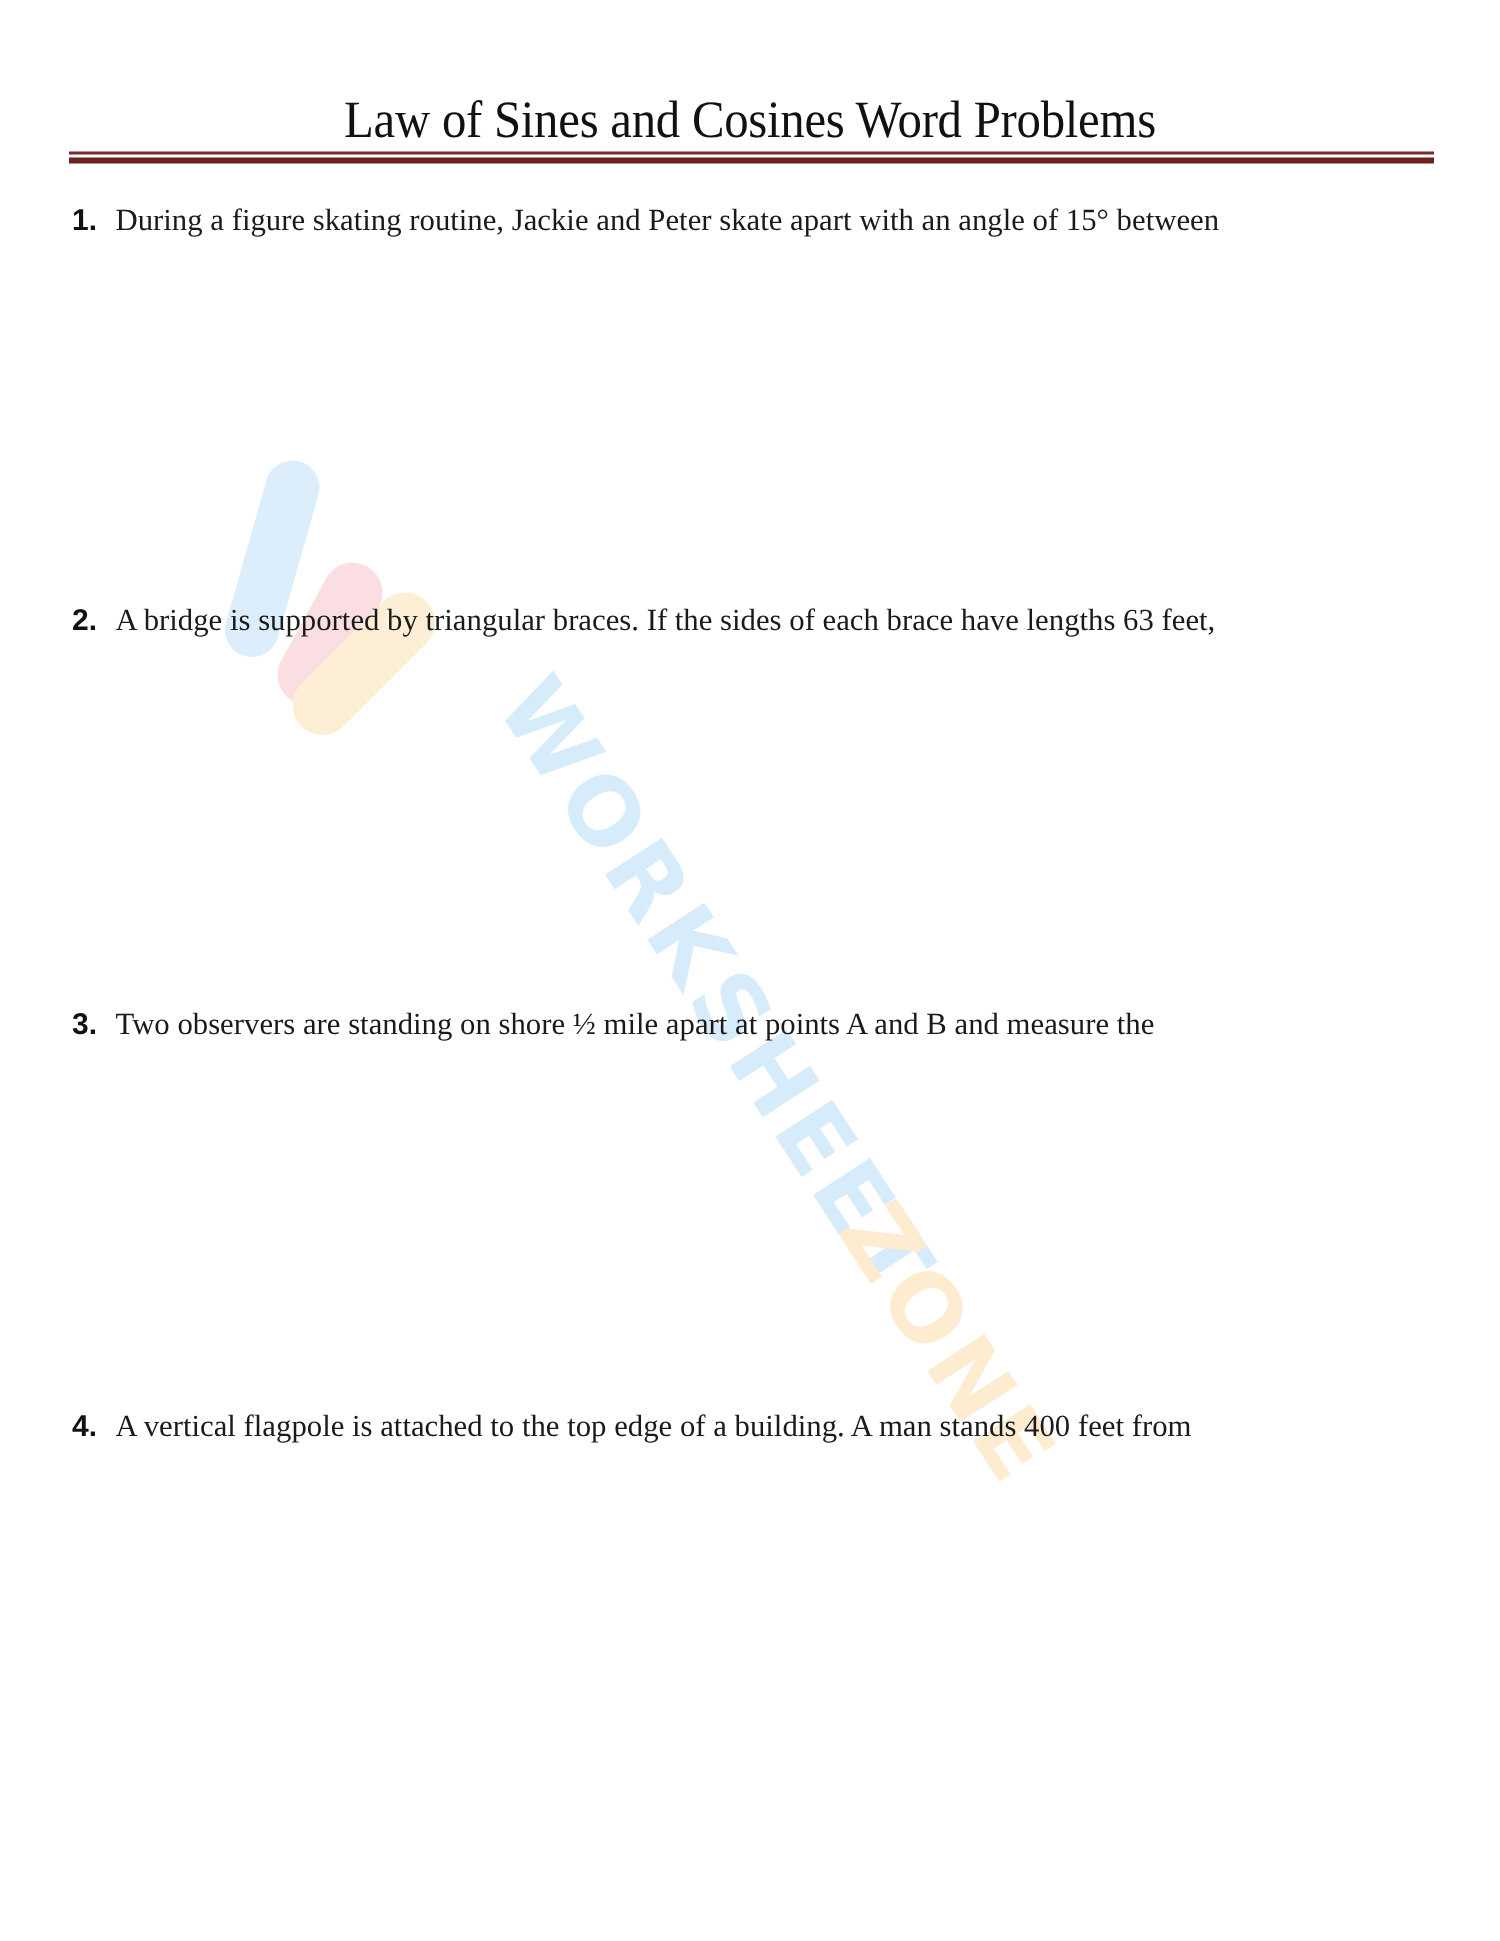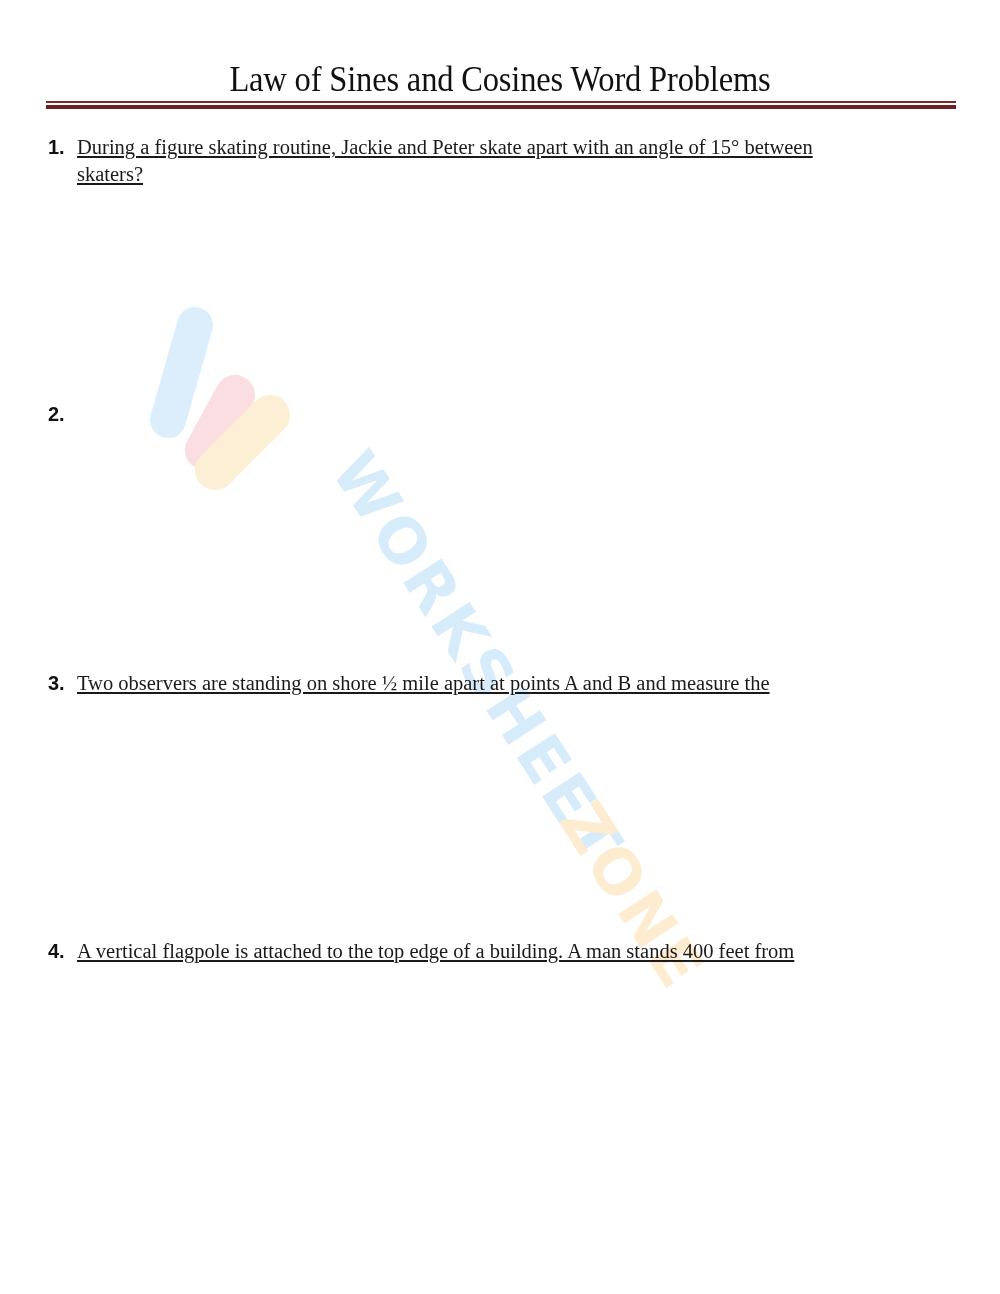--- a/index.html
+++ b/index.html
@@ -67,21 +67,20 @@
       top: 0;
       font-family: "Liberation Sans", "DejaVu Sans", sans-serif;
       font-weight: bold;
       font-size: 20px;
       color: #111;
     }
     .problem .line {
       display: block;
       white-space: nowrap;
       padding-left: 29px;
-      text-decoration: underline;
     }
     .problem .line.first {
       padding-left: 29px;
     }
     #p1 { top: 134px; }
     #p2 { top: 401px; }
     #p3 { top: 670px; }
     #p4 { top: 938px; }
   </style>
 </head>
@@ -99,25 +98,25 @@
   </g>
 </svg>
 
 <div class="page-title">Law of Sines and Cosines Word Problems</div>
 <div class="rule-thin"></div>
 <div class="rule-thick"></div>
 
 <div class="problem" id="p1">
   <span class="num">1.</span>
   <span class="line first">During a figure skating routine, Jackie and Peter skate apart with an angle of 15°  between</span>
-  <span class="line">skaters?</span>
 </div>
 
 <div class="problem" id="p2">
   <span class="num">2.</span>
+  <span class="line first">A bridge is supported by triangular braces.  If the sides of each brace have lengths 63 feet,</span>
 </div>
 
 <div class="problem" id="p3">
   <span class="num">3.</span>
   <span class="line first">Two observers are standing on shore ½ mile apart at points A and B and measure the</span>
 </div>
 
 <div class="problem" id="p4">
   <span class="num">4.</span>
   <span class="line first">A vertical flagpole is attached to the top edge of a building.  A man stands 400 feet from</span>

